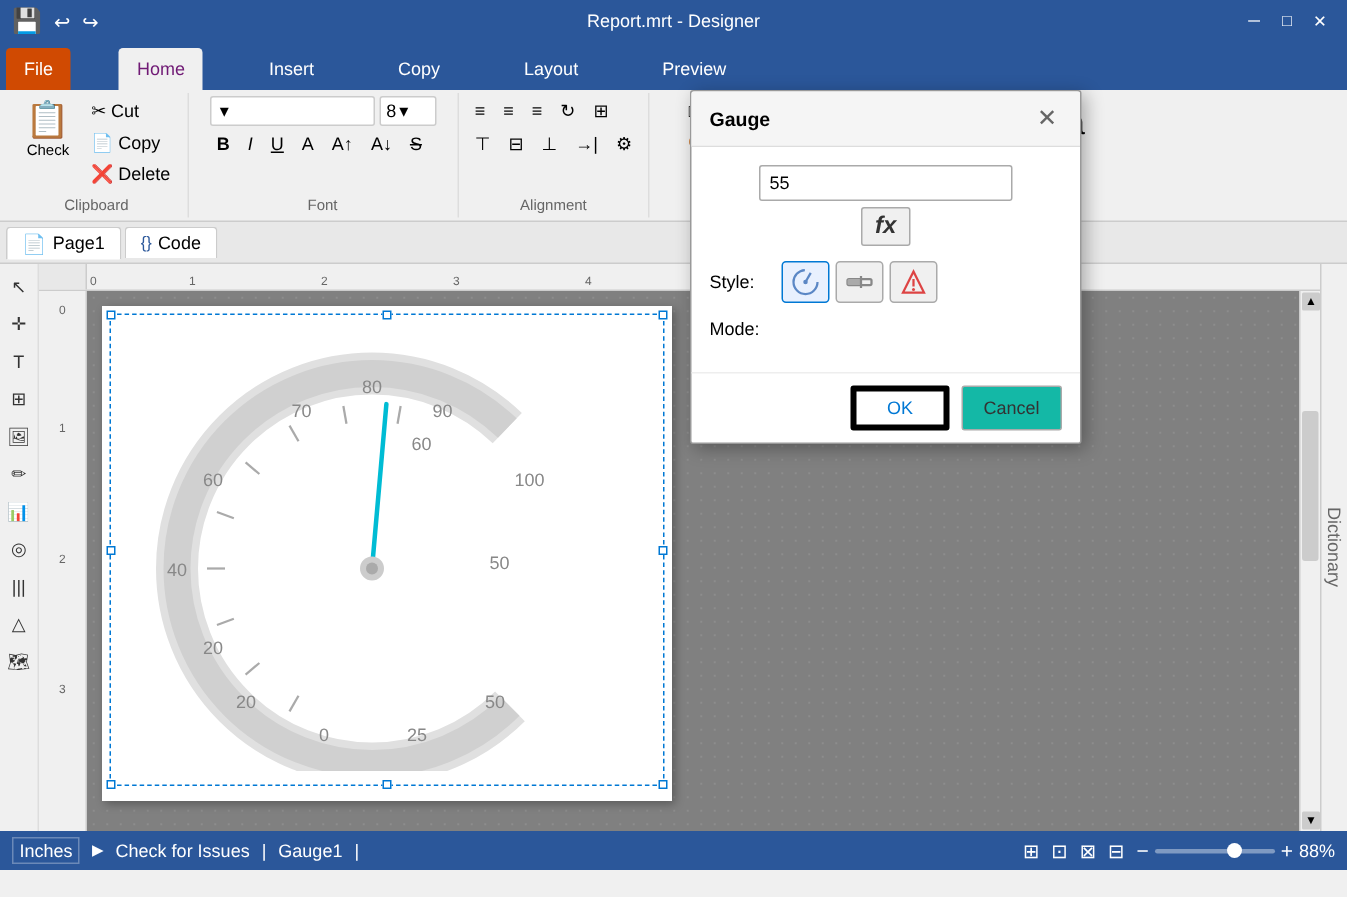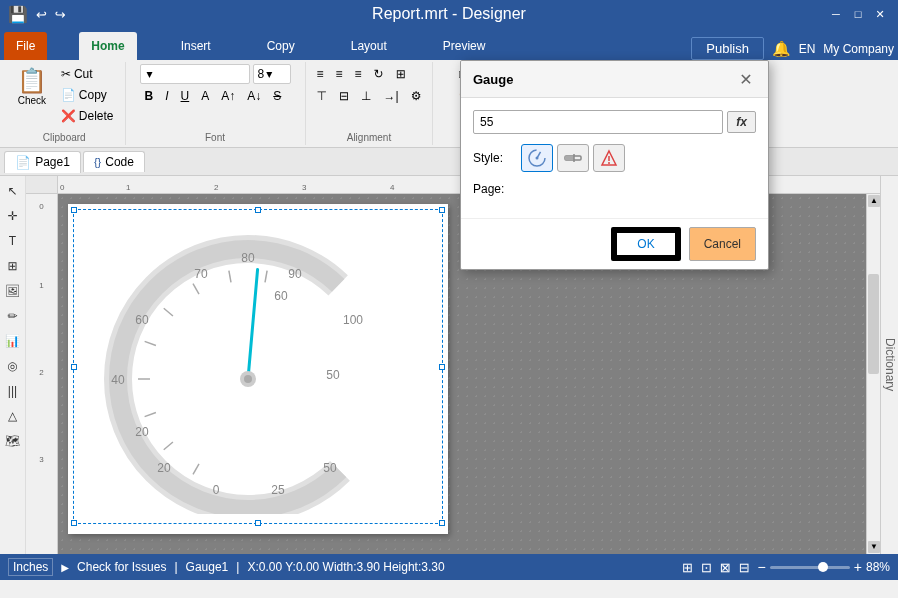--- a/index.html
+++ b/index.html
@@ -9,21 +9,21 @@
     .title-bar {
       background: #2b579a;
       height: 28px;
       display: flex;
       align-items: center;
       justify-content: space-between;
       padding: 0 8px;
       color: white;
     }
     .title-bar-left { display: flex; align-items: center; gap: 8px; }
-    .title-bar-title { flex: 1; text-align: center; color: white; font-size: 16px; position: absolute; left: 50%; transform: translateX(-50%); }
+    .title-bar-title { flex: 1; text-align: center; color: white; font-size: 12px; position: absolute; left: 50%; transform: translateX(-50%); }
     .title-bar-controls { display: flex; gap: 2px; }
     .title-btn {
       width: 20px; height: 20px; background: transparent; border: none; color: white;
       cursor: pointer; display: flex; align-items: center; justify-content: center; font-size: 11px;
     }
 
     
     .ribbon-tabs {
       background: #2b579a;
       display: flex;
@@ -35,21 +35,21 @@
     .ribbon-tab {
       padding: 4px 12px;
       color: white;
       cursor: pointer;
       font-size: 12px;
       border-radius: 3px 3px 0 0;
       height: 28px;
       display: flex;
       align-items: center;
     }
-    .ribbon-tab.active { background: #f0f0f0; color: #15803d; font-weight: 700; }
+    .ribbon-tab.active { background: #f0f0f0; color: #701a75; font-weight: 400; }
     .ribbon-tab-file { background: #d04a02; color: white; border-radius: 3px 3px 0 0; }
     .ribbon-right { margin-left: auto; display: flex; align-items: center; gap: 8px; }
     .publish-btn {
       background: #2b579a; border: 1px solid #5b87c5; color: white;
       padding: 3px 14px; border-radius: 2px; cursor: pointer; font-size: 13px;
     }
 
     
     .ribbon {
       background: #f0f0f0;
@@ -161,21 +161,21 @@
       width: 80px; height: 3px; background: rgba(255,255,255,0.4);
       border-radius: 2px; position: relative;
     }
     .zoom-thumb {
       width: 10px; height: 10px; background: white; border-radius: 50%;
       position: absolute; top: -3.5px; left: 60%;
     }
     .modal {
       position: absolute;
       top: 60px; left: 460px;
-      width: 309px;
+      width: 261px;
       background: white;
       border: 1px solid #999;
       box-shadow: 3px 3px 12px rgba(0,0,0,0.3);
       border-radius: 2px;
       pointer-events: all;
     }
     .modal-header {
       background: #f5f5f5;
       border-bottom: 1px solid #ddd;
       padding: 8px 12px;
@@ -185,28 +185,28 @@
       border-radius: 2px 2px 0 0;
     }
     .modal-title { font-size: 13px; font-weight: 600; }
     .modal-close {
       background: transparent; border: none; cursor: pointer; font-size: 16px; color: #666;
       width: 20px; height: 20px; display: flex; align-items: center; justify-content: center;
     }
     .modal-body { padding: 12px; }
     .form-row { margin-bottom: 10px; }
     .form-label { font-size: 12px; margin-bottom: 4px; display: block; }
-    .form-input-row { display: flex; align-items: center; gap: 4px; }
+    .form-input-row { display: flex; align-items: center; gap: 4px; flex-direction: column; }
     .form-input {
       flex: 1; border: 1px solid #aaa; padding: 4px 6px; font-size: 12px;
       border-radius: 2px; outline: none;
     }
     .fx-btn {
       background: #f0f0f0; border: 1px solid #aaa; padding: 3px 8px;
-      border-radius: 2px; cursor: pointer; font-size: 12px; color: #333;
+      border-radius: 2px; cursor: pointer; font-size: 16px; color: #333;
       font-style: italic; font-weight: bold;
     }
     .type-btns { display: flex; gap: 4px; }
     .type-btn {
       width: 32px; height: 28px; border: 1px solid #aaa; background: #f0f0f0;
       border-radius: 3px; cursor: pointer; display: flex; align-items: center; justify-content: center;
     }
     .type-btn.selected { border-color: #0078d4; background: #e8f0fe; }
     .type-btn svg { width: 20px; height: 20px; }
     .mode-select {
@@ -214,25 +214,25 @@
       border-radius: 2px; background: white;
     }
     .modal-footer {
       padding: 8px 12px;
       display: flex;
       justify-content: flex-end;
       gap: 8px;
       border-top: 1px solid #eee;
     }
     .btn-ok {
-      background: white; border: 6px solid #000000; color: #0078d4;
+      background: white; border: 4px solid #000000; color: #0078d4;
       padding: 4px 20px; border-radius: 2px; cursor: pointer; font-size: 12px;
     }
     .btn-cancel {
-      background: #fdba74; border: 1px solid #aaa; color: #333;
+      background: #14b8a6; border: 1px solid #aaa; color: #333;
       padding: 4px 14px; border-radius: 2px; cursor: pointer; font-size: 12px;
     }
 
     
     .dict-panel {
       width: 18px;
       background: #f0f0f0;
       border-left: 1px solid #ccc;
       writing-mode: vertical-rl;
       display: flex;
@@ -261,26 +261,20 @@
   </div>
 </div>
 
 <div class="ribbon-tabs">
   <div class="ribbon-tab ribbon-tab-file">File</div>
   <div class="ribbon-tab active">Home</div>
   <div class="ribbon-tab">Insert</div>
   <div class="ribbon-tab">Copy</div>
   <div class="ribbon-tab">Layout</div>
   <div class="ribbon-tab">Preview</div>
-  <div class="ribbon-right">
-    <button class="publish-btn">Publish</button>
-    <span style="color:white;font-size:15px;cursor:pointer;">🔔</span>
-    <span style="color:white;cursor:pointer;">EN</span>
-    <span style="color:white;cursor:pointer;">My Company</span>
-  </div>
 </div>
 
 <div class="ribbon">
 
   <div class="ribbon-group">
     <div class="ribbon-group-content">
       <div class="big-btn">
         <span class="big-btn-icon">📋</span>
         <span class="big-btn-label">Check</span>
       </div>
@@ -533,21 +527,20 @@
 </div>
 
 <div class="status-bar">
   <div class="status-bar-left">
     <span style="cursor:pointer;border:1px solid rgba(255,255,255,0.3);padding:1px 4px;">Inches</span>
     <span style="cursor:pointer;font-size:10px;">▶</span>
     <span style="cursor:pointer;">Check for Issues</span>
     <span>|</span>
     <span>Gauge1</span>
     <span>|</span>
-    <span>X:0.00  Y:0.00  Width:3.90  Height:3.30</span>
   </div>
   <div class="status-bar-right">
     <span style="cursor:pointer;font-size:13px;">⊞</span>
     <span style="cursor:pointer;font-size:13px;">⊡</span>
     <span style="cursor:pointer;font-size:13px;">⊠</span>
     <span style="cursor:pointer;font-size:13px;">⊟</span>
     <div class="status-zoom">
       <button class="zoom-btn">−</button>
       <div class="zoom-slider">
         <div class="zoom-thumb"></div>
@@ -597,21 +590,21 @@
             <svg viewBox="0 0 20 20">
               <polygon points="10,3 17,17 3,17" fill="none" stroke="#d44" stroke-width="1.5"></polygon>
               <line x1="10" y1="8" x2="10" y2="13" stroke="#d44" stroke-width="1.5"></line>
               <circle cx="10" cy="15" r="1" fill="#d44"></circle>
             </svg>
           </button>
         </div>
       </div>
 
       <div class="form-row" style="display:flex;align-items:center;gap:8px;">
-        <label class="form-label" style="margin-bottom:0;min-width:40px;">Page:</label>
+        <label class="form-label" style="margin-bottom:0;min-width:40px;">Mode:</label>
       </div>
     </div>
     <div class="modal-footer">
       <button class="btn-ok">OK</button>
       <button class="btn-cancel">Cancel</button>
     </div>
   </div>
 </div>
 
 </body></html>

